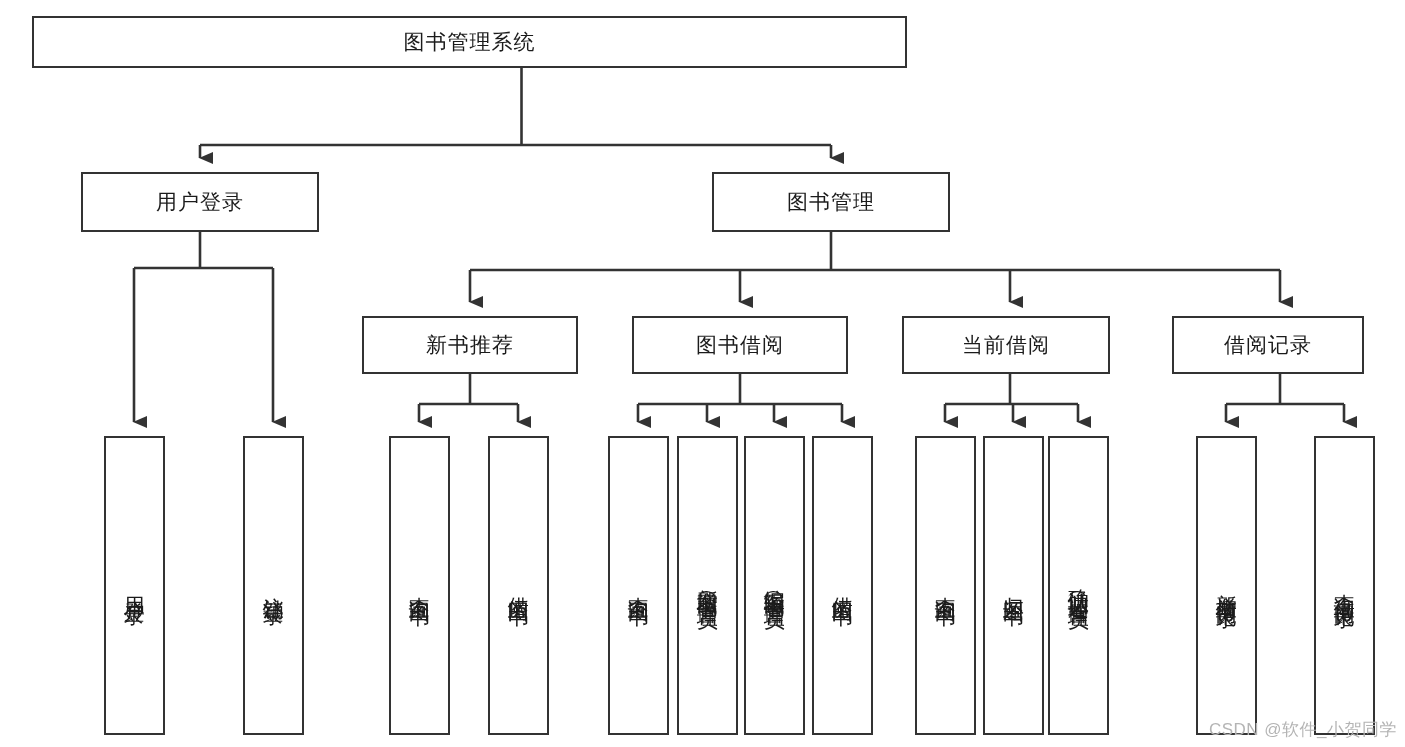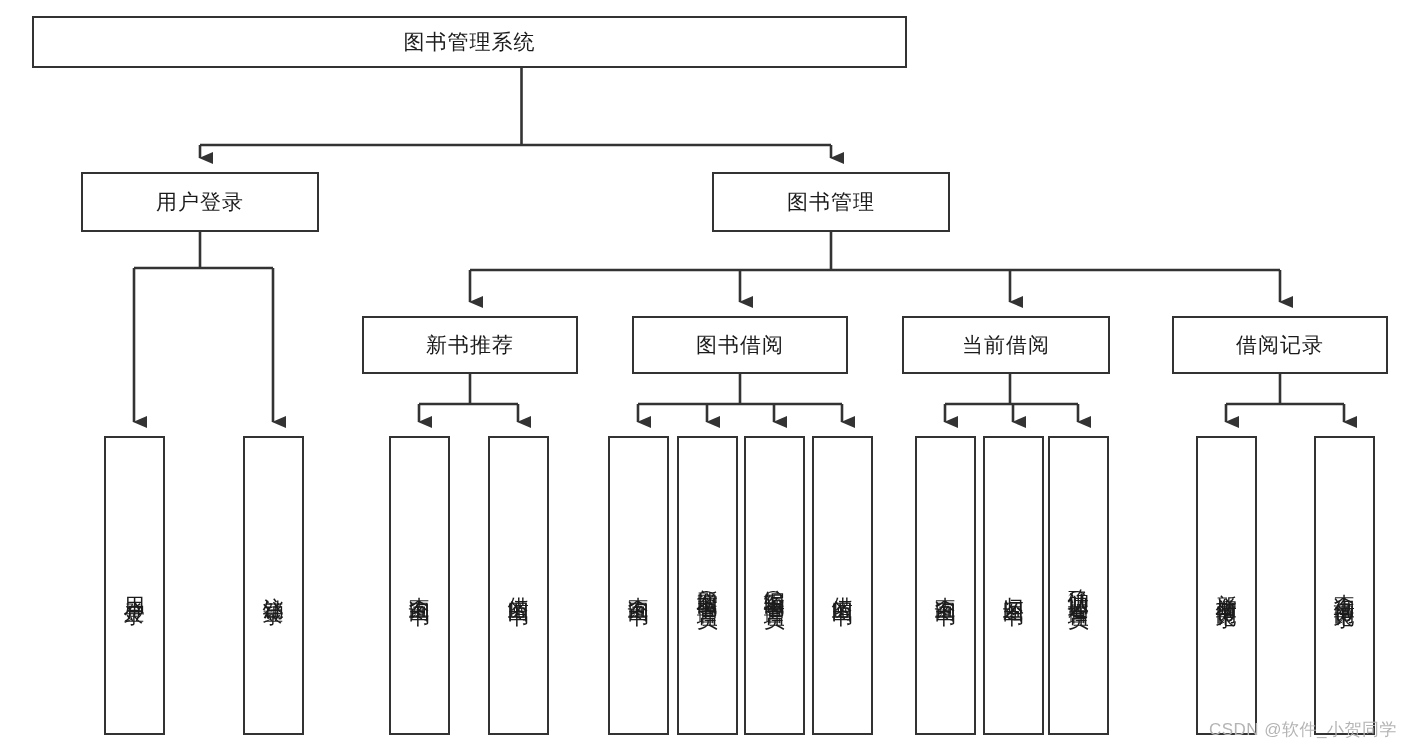--- a/index.html
+++ b/index.html
@@ -140,21 +140,21 @@
 
   <div class="node-box" style="left:362px; top:316px; width:216px; height:58px;align-items:center;">
     <span class="node-label">新书推荐</span>
   </div>
   <div class="node-box" style="left:632px; top:316px; width:216px; height:58px;">
     <span class="node-label">图书借阅</span>
   </div>
   <div class="node-box" style="left:902px; top:316px; width:208px; height:58px;">
     <span class="node-label">当前借阅</span>
   </div>
-  <div class="node-box" style="left:1172px; top:316px; width:216px; height:58px;">
+  <div class="node-box" style="left:1172px; top:316px; width:192px; height:58px;">
     <span class="node-label">借阅记录</span>
   </div>
 
   <div class="node-box vertical" style="left:104px; top:436px; width:61px; height:299px;">
     <span class="node-label">用户登录</span>
   </div>
   <div class="node-box vertical" style="left:243px; top:436px; width:61px; height:299px;">
     <span class="node-label">注销登录</span>
   </div>
 

